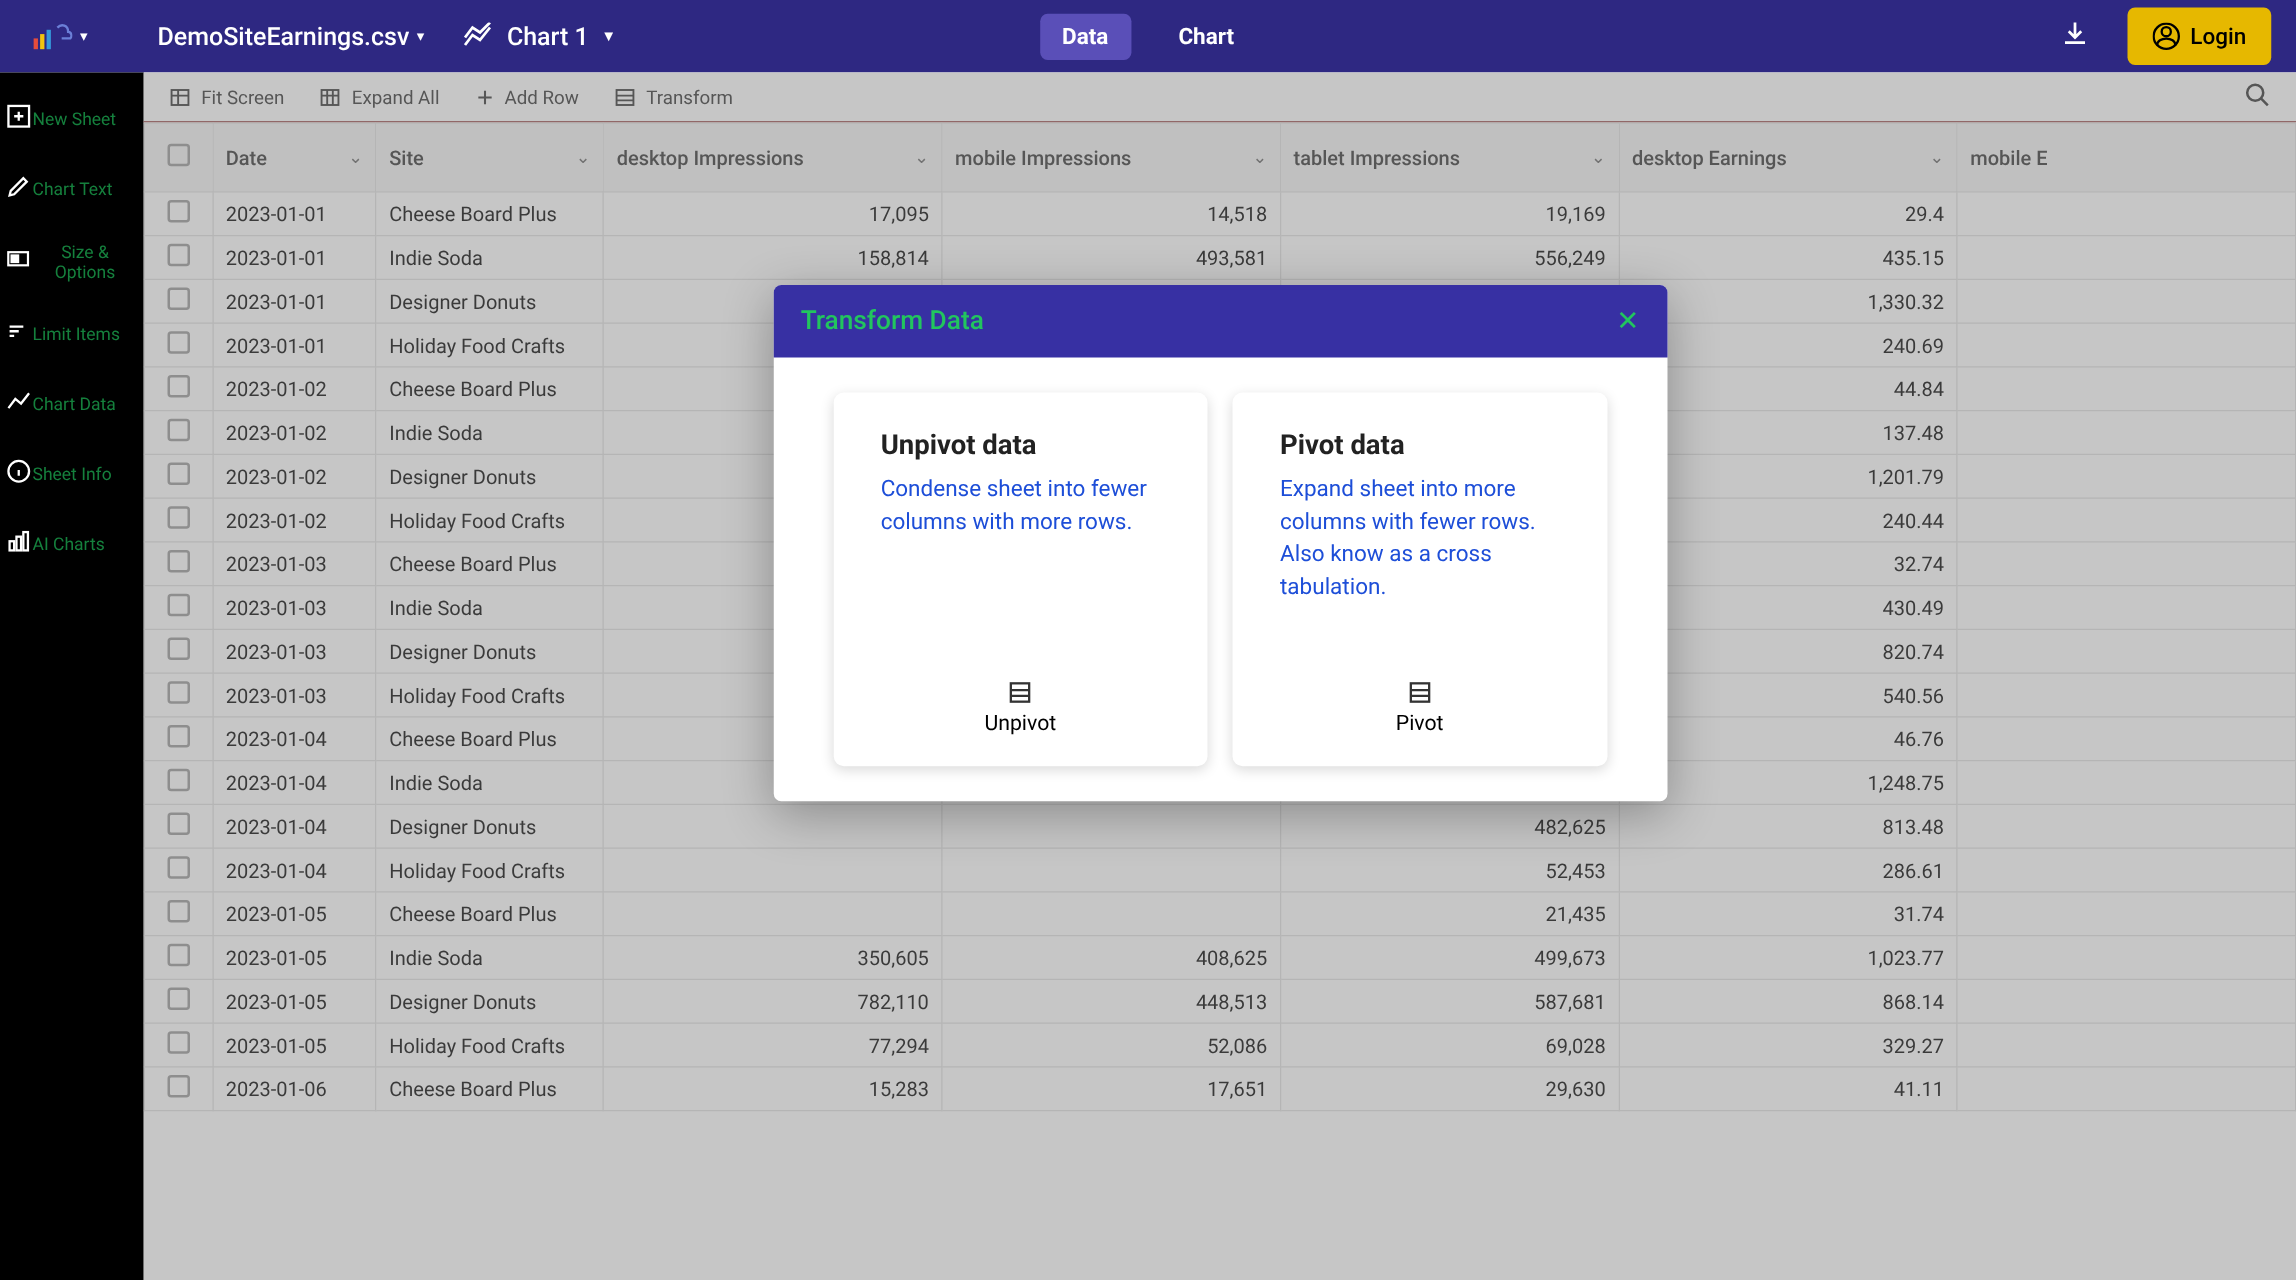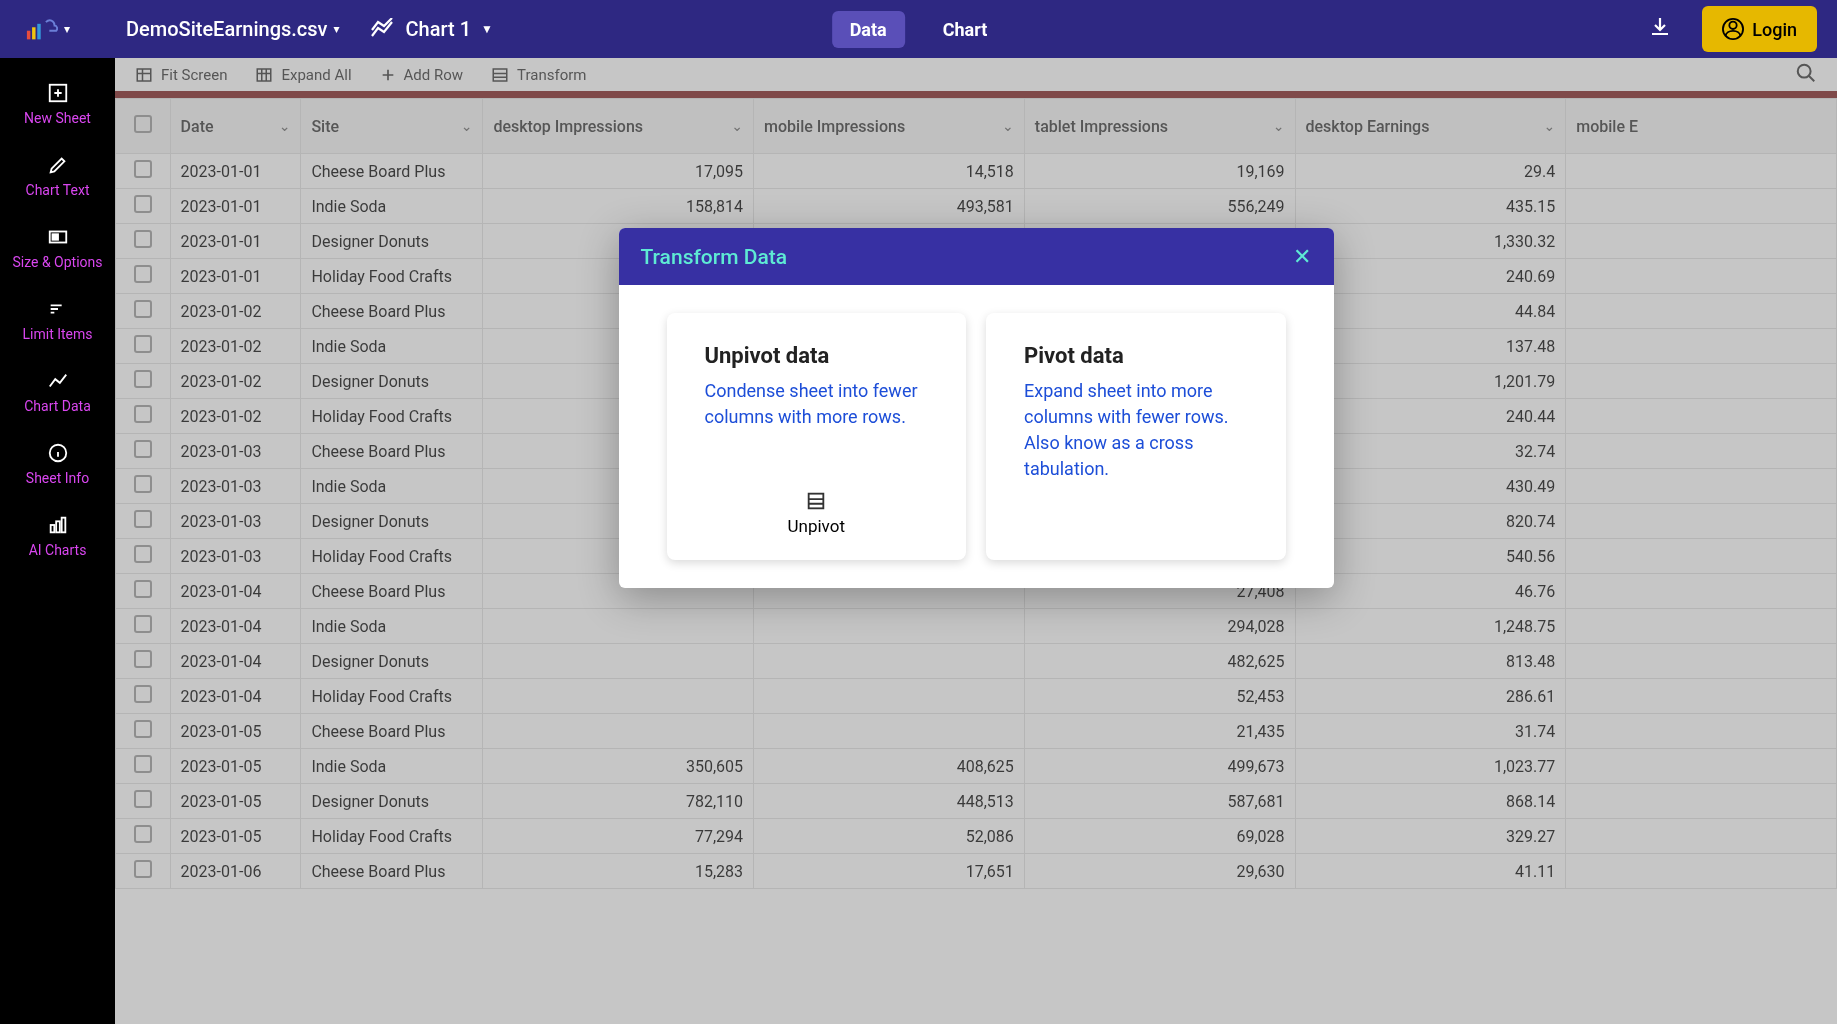--- a/index.html
+++ b/index.html
@@ -33,35 +33,35 @@
 
 .sidebar {
   position: absolute;
   top: 58px; left: 0;
   width: 115px;
   height: calc(100% - 58px);
   background: #000;
   padding-top: 10px;
 }
 .sidebar-item {
-  display: flex; flex-direction: column; align-items: center;
-  color: #d946ef; font-size: 14px;
+  display: flex; flex-direction: row; align-items: center;
+  color: #15803d; font-size: 14px;
   padding: 14px 4px;
   cursor: pointer;
   text-align: center;
 }
 .sidebar-item svg { margin-bottom: 6px; }
 
 
 .toolbar {
   position: absolute;
   top: 58px; left: 115px; right: 0;
   height: 40px;
   background: #fff;
-  border-bottom: 7px solid #7f1d1d;
+  border-bottom: 1px solid #7f1d1d;
   display: flex; align-items: center;
   padding: 0 20px;
   gap: 28px;
   font-size: 15px;
   color: #333;
 }
 .toolbar-item { display: flex; align-items: center; gap: 8px; cursor: pointer; }
 .toolbar .search-right { margin-left: auto; cursor: pointer; }
 
 
@@ -93,21 +93,21 @@
 }
 .modal {
   width: 715px;
   background: #fff;
   border-radius: 6px;
   overflow: visible;
   box-shadow: 0 10px 40px rgba(0,0,0,0.3);
 }
 .modal-header {
   background: #3730a3;
-  color: #5eead4;
+  color: #22c55e;
   padding: 16px 22px;
   font-size: 21px;
   font-weight: 500;
   display: flex;
   align-items: center;
   border-radius: 6px 6px 0 0;
 }
 .modal-close { margin-left: auto; cursor: pointer; font-size: 22px; }
 .modal-body {
   padding: 28px 48px 28px 48px;
@@ -502,16 +502,23 @@
           <svg viewBox="0 0 24 24" fill="none" stroke="#333" stroke-width="2">
               <rect x="4" y="4" width="16" height="16"></rect>
               <path d="M4 10 L20 10 M4 15 L20 15"></path>
             </svg>
           <span>Unpivot</span>
         </div>
       </div>
       <div class="card">
         <div class="card-title">Pivot data</div>
         <div class="card-desc">Expand sheet into more columns with fewer rows. Also know as a cross tabulation.</div>
+        <div class="card-action">
+          <svg viewBox="0 0 24 24" fill="none" stroke="#333" stroke-width="2">
+              <rect x="4" y="4" width="16" height="16"></rect>
+              <path d="M4 10 L20 10 M4 15 L20 15"></path>
+            </svg>
+          <span>Pivot</span>
+        </div>
       </div>
     </div>
   </div>
 </div>
 
 </body></html>

